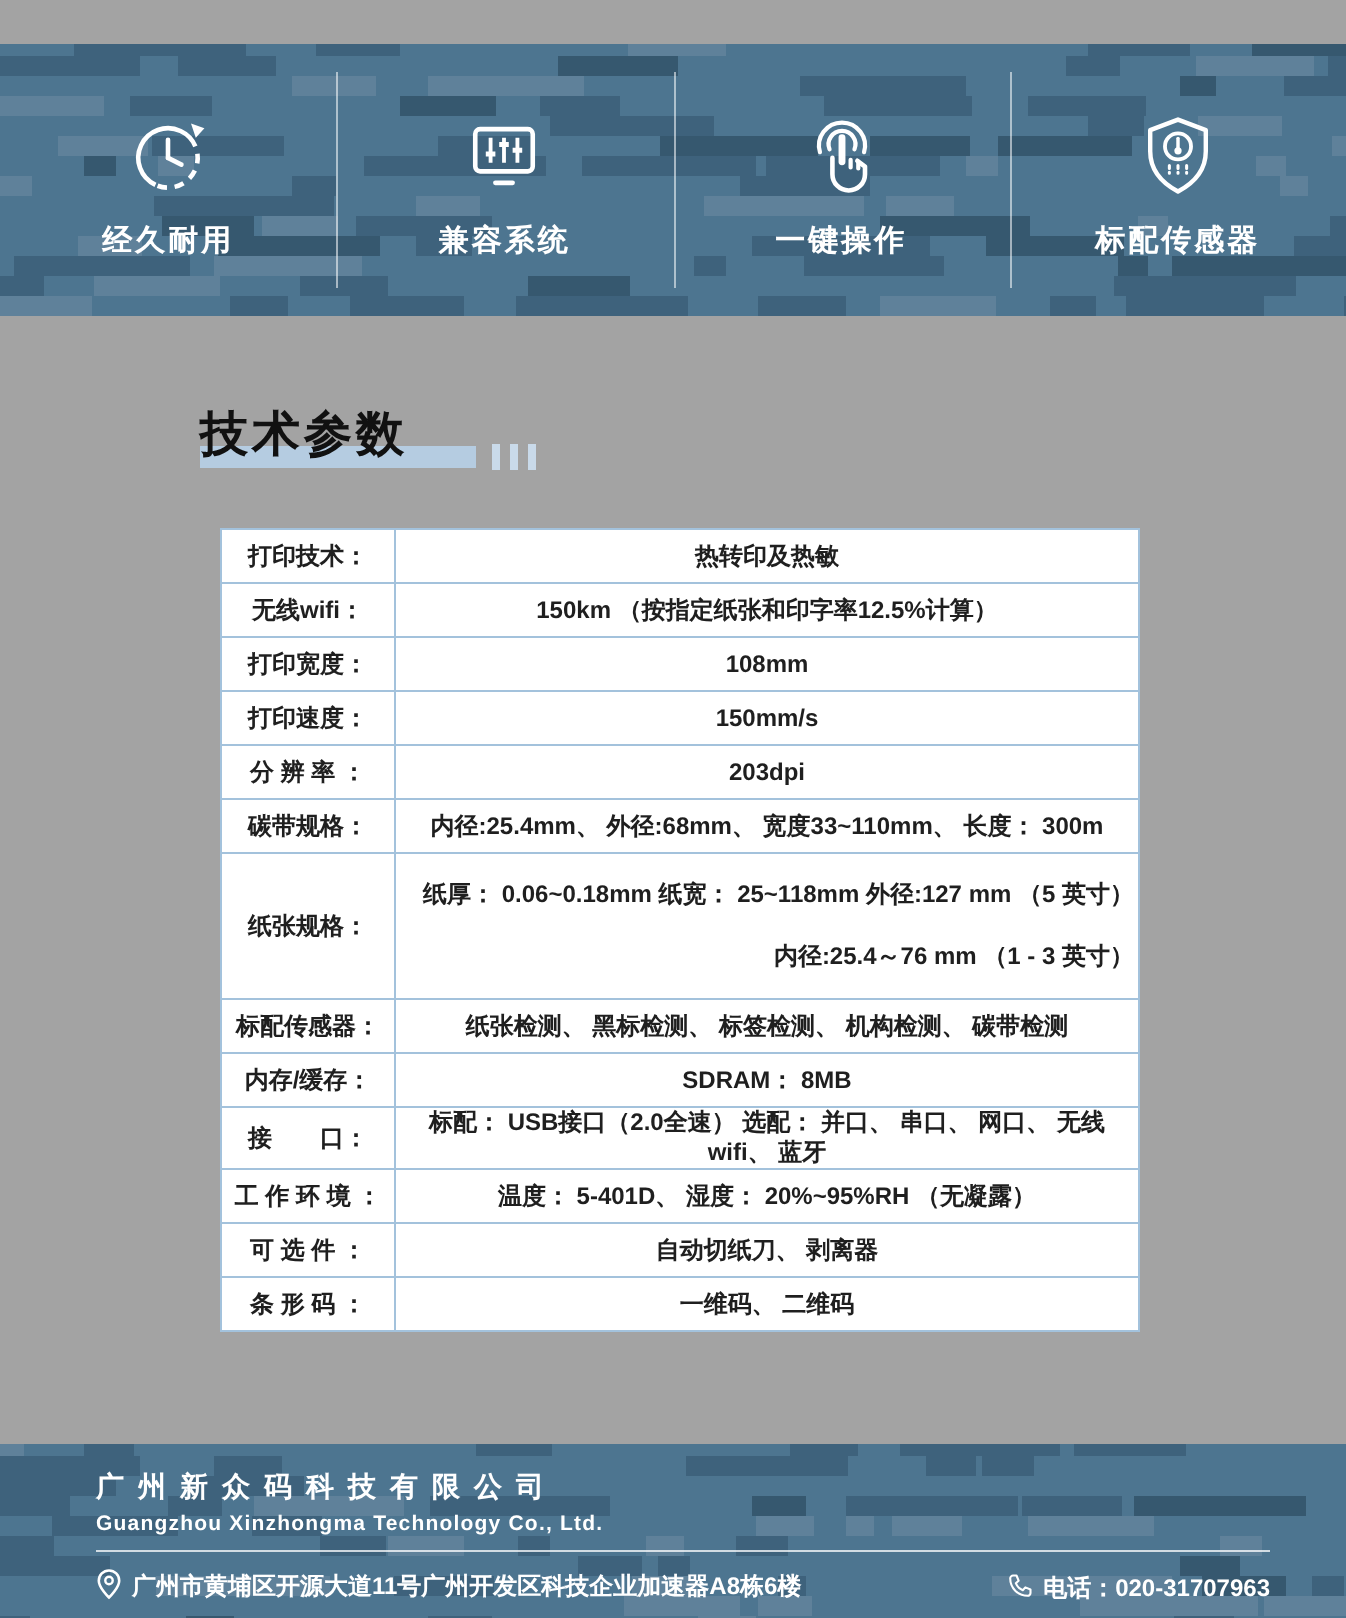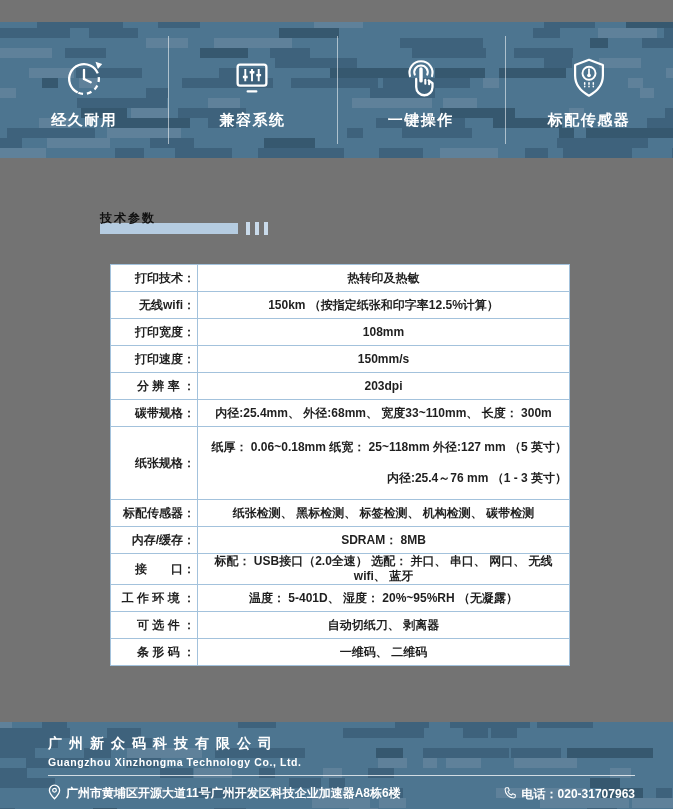--- a/index.html
+++ b/index.html
@@ -1,20 +1,20 @@
 <!DOCTYPE html>
 <html><head>
 <meta charset="utf-8">
 <style>
   * { box-sizing: border-box; margin: 0; padding: 0; }
   html,body { background:#ffffff; }
   body { font-family: "Liberation Sans", "DejaVu Sans", sans-serif; }
   .page {
     position: relative; width: 673px; height: 809px;
-    background: #737373; overflow: hidden;
+    background: #a3a3a3; overflow: hidden;
   }
 
   
   .banner {
     position: absolute; left:0; top:22px; width:673px; height:136px;
     background:#4d7590; overflow:hidden;
   }
   .banner .camo, .footer .camo { position:absolute; left:0; top:0; pointer-events:none; }
   .features {
     position:relative; z-index:1; display:flex; height:100%;
@@ -24,41 +24,41 @@
     justify-content:center; gap:9px; padding-top:4px;
   }
   .feature .icon-wrap { width:48px; height:48px; display:flex; align-items:center; justify-content:center; }
   .feature-label { color:#ffffff; font-size:15px; font-weight:bold; letter-spacing:1.5px; }
   .sep { position:absolute; z-index:1; top:14px; bottom:14px; width:1px; background:rgba(255,255,255,0.55); }
   .sep1{ left:25%; } .sep2{ left:50%; } .sep3{ left:75%; }
 
   
   .title-wrap { position:absolute; left:100px; top:206px; z-index:2; }
   .section-title {
-    position:relative; z-index:1; font-size:12px; font-weight:600;
+    position:relative; z-index:1; font-size:24px; font-weight:600;
     color:#111; letter-spacing:2px; line-height:24px;
   }
   .title-bar {
     position:absolute; left:0; top:17px; width:138px; height:11px;
     background:#b5cce1; z-index:0;
   }
   .title-ticks { position:absolute; left:146px; top:16px; display:flex; gap:5px; }
   .title-ticks span { width:4px; height:13px; background:#c9daea; display:block; }
 
   
   .spec-table {
     position:absolute; left:110px; top:264px; width:460px;
     border-collapse:collapse; z-index:2; background:#fff;
   }
   .spec-table td {
     border:1px solid #a3c2dc; font-size:12px; font-weight:bold;
     color:#1f1f1f; vertical-align:middle;
   }
   .cell-label {
-    width:87px; text-align:right; height:27px; line-height:15px; padding:0 2px;
+    width:87px; text-align:center; height:27px; line-height:15px; padding:0 2px;
   }
   .cell-value {
     text-align:center; padding:0 6px; white-space:pre-line; line-height:15px;
   }
   .cell-value.tall { line-height:31px; padding:5px 2px 5px 12px; }
 
   
   .footer {
     position:absolute; left:0; top:722px; width:673px; height:87px;
     background:#4d7590; overflow:hidden; color:#fff;

